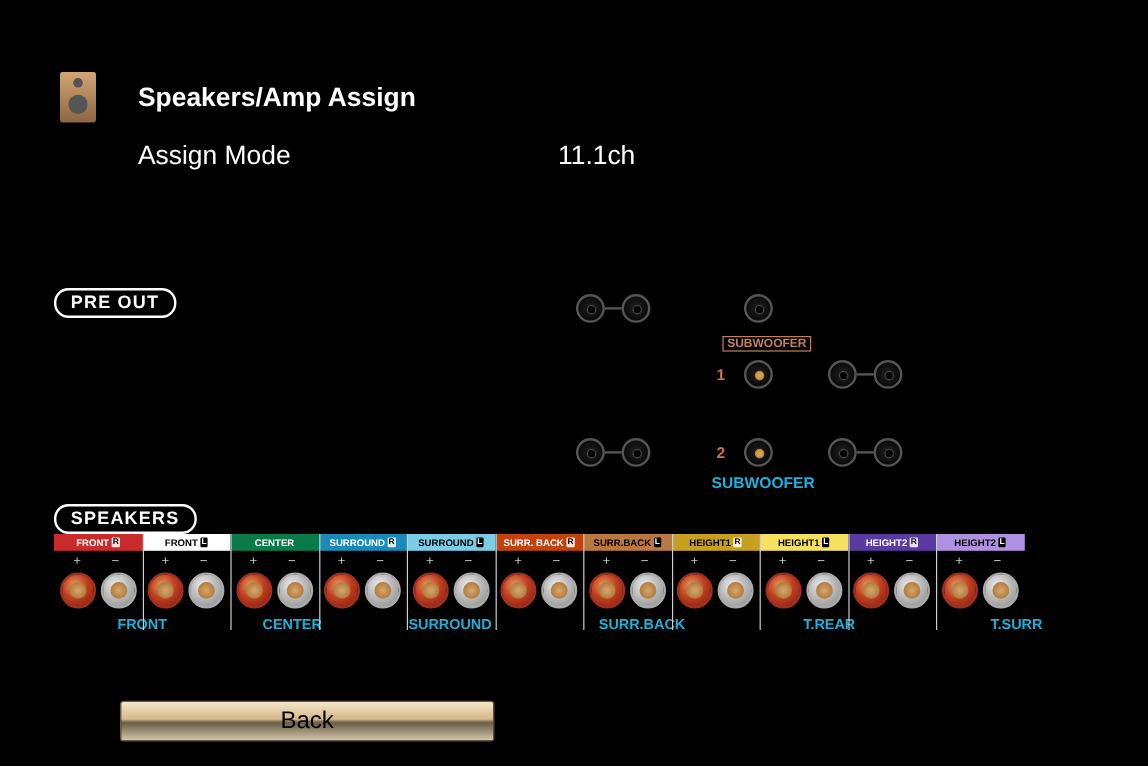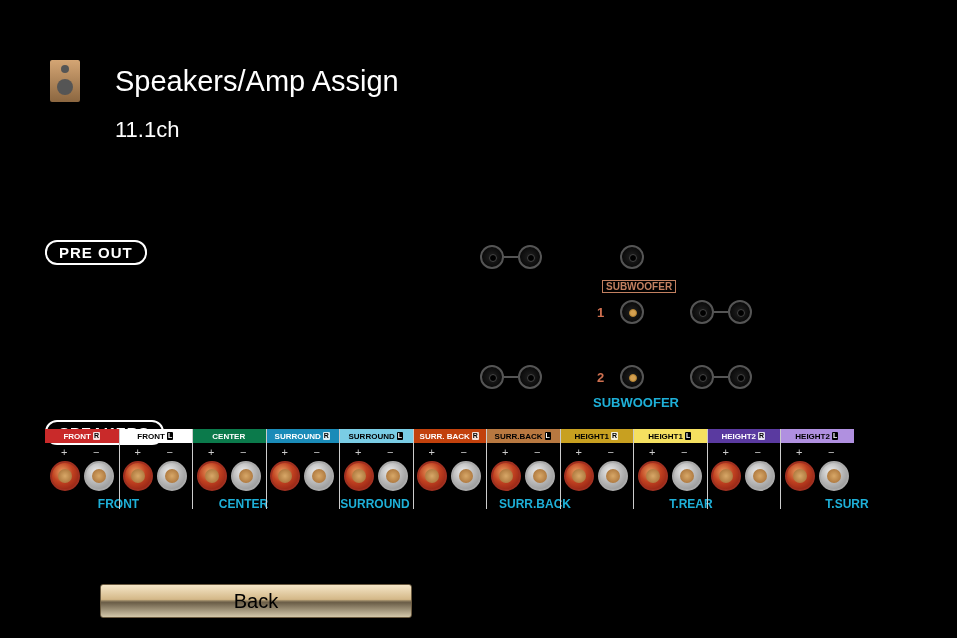--- a/index.html
+++ b/index.html
@@ -34,21 +34,21 @@
   top: 5px; left: 11px;
 }
 .speaker-icon::after {
   content: '';
   position: absolute;
   width: 16px; height: 16px;
   background: #555;
   border-radius: 50%;
   bottom: 7px; left: 7px;
 }
-.title { font-size: 29px; font-weight: normal; }
+.title { font-size: 22px; font-weight: bold; }
 .row {
   display: flex;
   padding: 15px 0 0 115px;
   font-size: 22px;
 }
 .row-label { width: 350px; }
 .section-label {
   display: inline-block;
   border: 2px solid #fff;
   border-radius: 12px;
@@ -114,21 +114,21 @@
   font-size: 13px;
   font-weight: bold;
 }
 .speakers-section {
   position: absolute;
   top: 420px;
   left: 45px;
 }
 .terminal-strip {
   position: absolute;
-  top: 429px;
+  top: 445px;
   left: 45px;
   width: 882px;
 }
 .color-bar {
   display: flex;
   height: 14px;
 }
 .bar-seg {
   flex: 0 0 73.5px;
   font-size: 8px;
@@ -236,20 +236,21 @@
 </style>
 </head>
 <body>
 
 <div class="header">
   <div class="speaker-icon"></div>
   <div class="title">Speakers/Amp Assign</div>
 </div>
 
 <div class="row">
+  <div class="row-label">Assign Mode</div>
   <div>11.1ch</div>
 </div>
 
 <div class="preout-section">
   <span class="section-label">PRE OUT</span>
 </div>
 
 <div class="preout-grid">
   <div class="rca-pair" style="left:0; top:0;">
     <div class="rca"></div>

